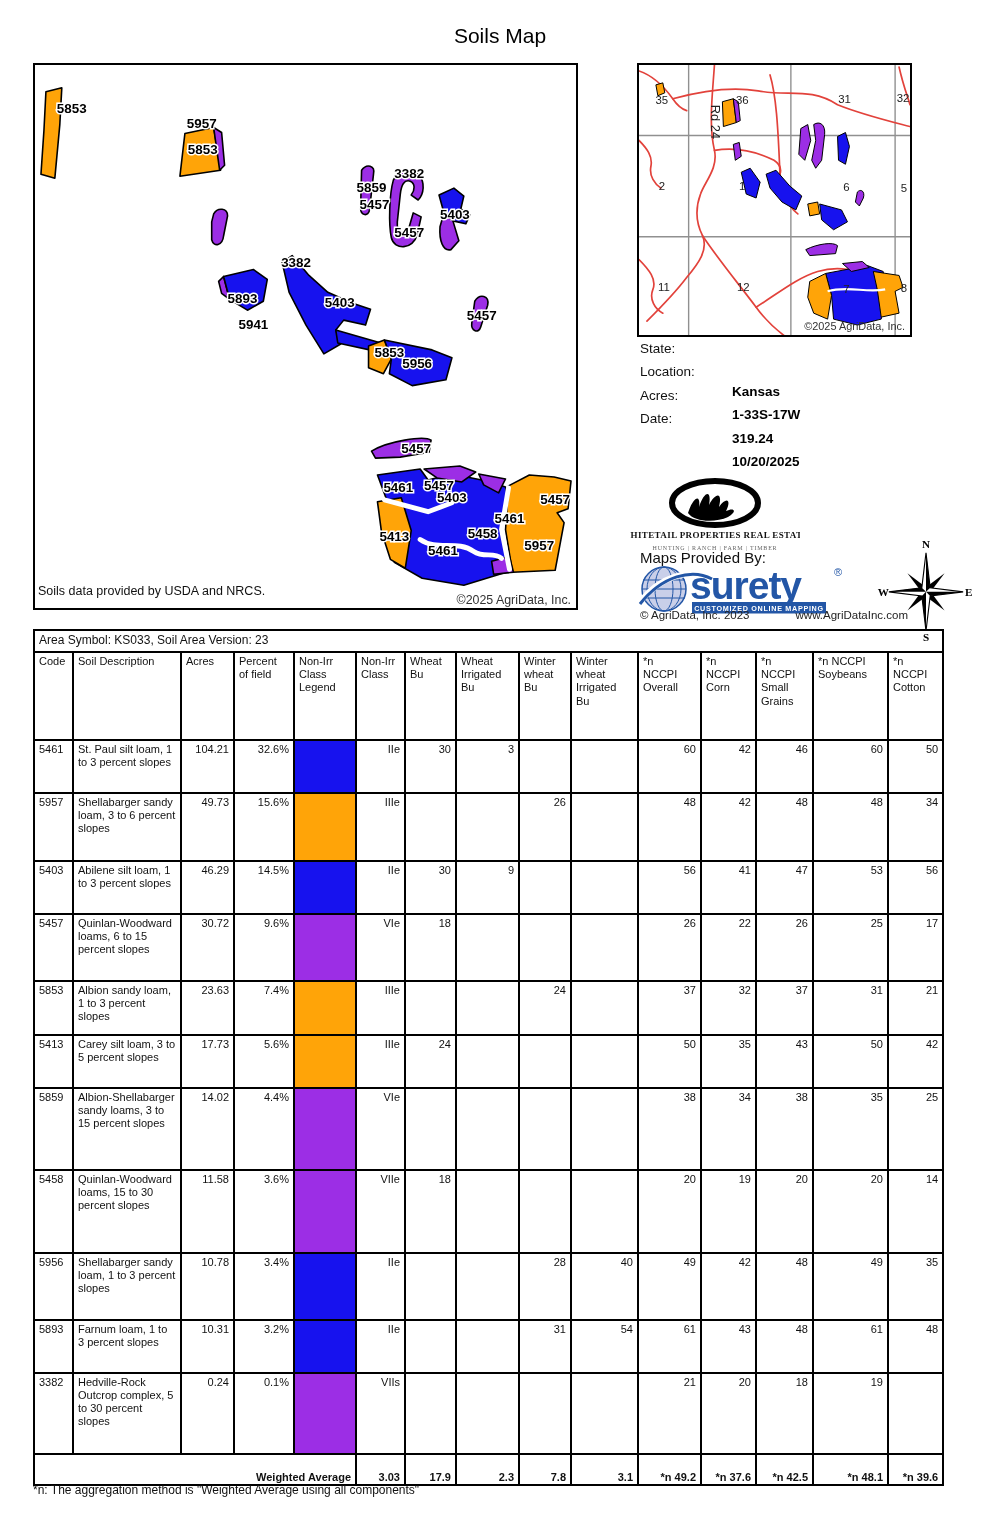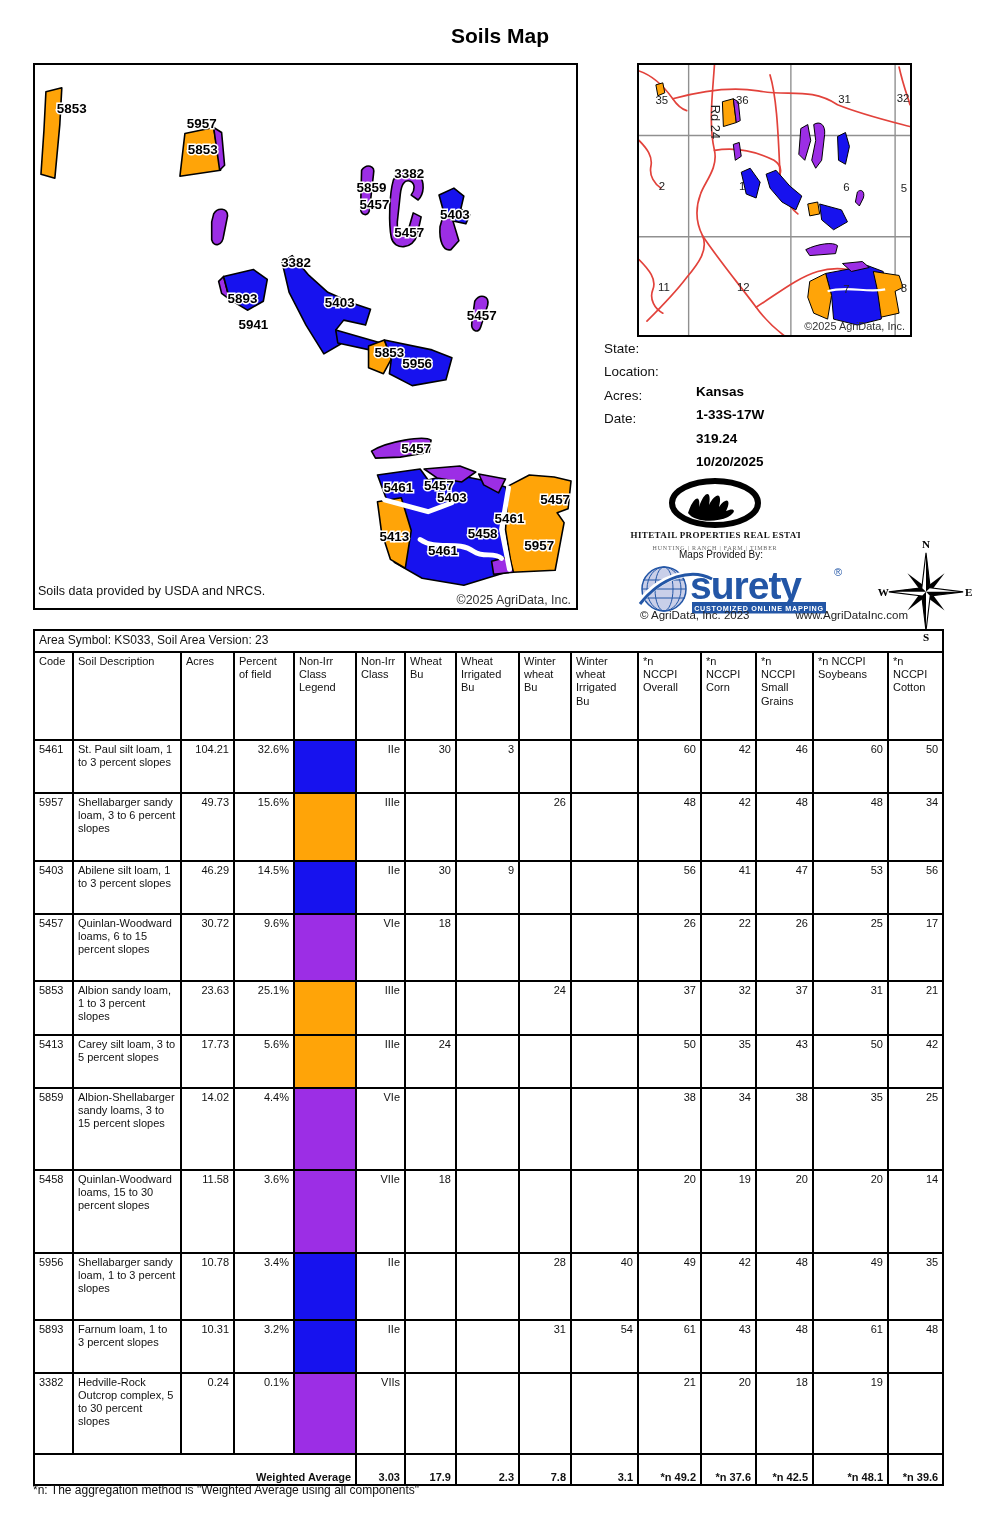--- a/index.html
+++ b/index.html
@@ -2,37 +2,37 @@
 <html><head>
 <meta charset="utf-8">
 <style>
   html,body{margin:0;padding:0;}
   body{
     width:1000px;height:1513px;position:relative;background:#fff;
     font-family:"Liberation Sans", sans-serif;color:#000;
   }
   .page-title{
     position:absolute;left:0;top:24px;width:1000px;text-align:center;
-    font-size:21px;font-weight:bold;
+    font-size:21px;font-weight:normal;
   }
   .main-map{
     position:absolute;left:33px;top:63px;width:541px;height:543px;
     border:2px solid #000;background:#fff;
   }
   .soils-note{position:absolute;left:38px;top:584px;font-size:12.5px;color:#111;}
   .locator-map{
     position:absolute;left:637px;top:63px;width:271px;height:270px;
     border:2px solid #000;background:#fff;
   }
-  .info-panel{position:absolute;left:604px;top:341px;width:290px;}
+  .info-panel{position:absolute;left:640px;top:341px;width:290px;}
   .info-row{display:flex;height:23.3px;align-items:flex-start;font-size:13.5px;}
   .info-label{width:92px;color:#111;}
   .info-value{font-weight:bold;margin-top:43px;}
   .whitetail{position:absolute;left:630px;top:478px;width:170px;}
-  .maps-provided{position:absolute;left:640px;top:549px;font-size:10px;color:#111;margin-left:39px;}
+  .maps-provided{position:absolute;left:640px;top:549px;font-size:15px;color:#111;}
   .surety{position:absolute;left:638px;top:562px;}
   .agridata-line{
     position:absolute;left:640px;top:609px;width:268px;display:flex;
     justify-content:space-between;font-size:11.5px;color:#222;
   }
   .compass{position:absolute;left:876px;top:538px;}
   .soil-table-wrap{position:absolute;left:33px;top:629px;}
   table.soil{border-collapse:collapse;table-layout:fixed;width:909px;font-size:11px;color:#111;}
   table.soil td,table.soil th{border:2px solid #000;vertical-align:top;padding:2px 4px 0 4px;overflow:hidden;}
   table.soil th{font-weight:normal;text-align:left;line-height:1.2;white-space:pre-line;}
@@ -396,21 +396,21 @@
           <td>26</td>
           <td>22</td>
           <td>26</td>
           <td>25</td>
           <td>17</td>
         </tr>
         <tr style="height: 54px;">
           <td class="left">5853</td>
           <td class="left">Albion sandy loam, 1 to 3 percent slopes</td>
           <td>23.63</td>
-          <td>25.1%</td>
+          <td>7.4%</td>
           <td class="legend-cell">
             <div class="legend-swatch" style="background: rgb(255, 164, 8);"></div>
           </td>
           <td>IIIe</td>
           <td></td>
           <td></td>
           <td>24</td>
           <td></td>
           <td>37</td>
           <td>32</td>

